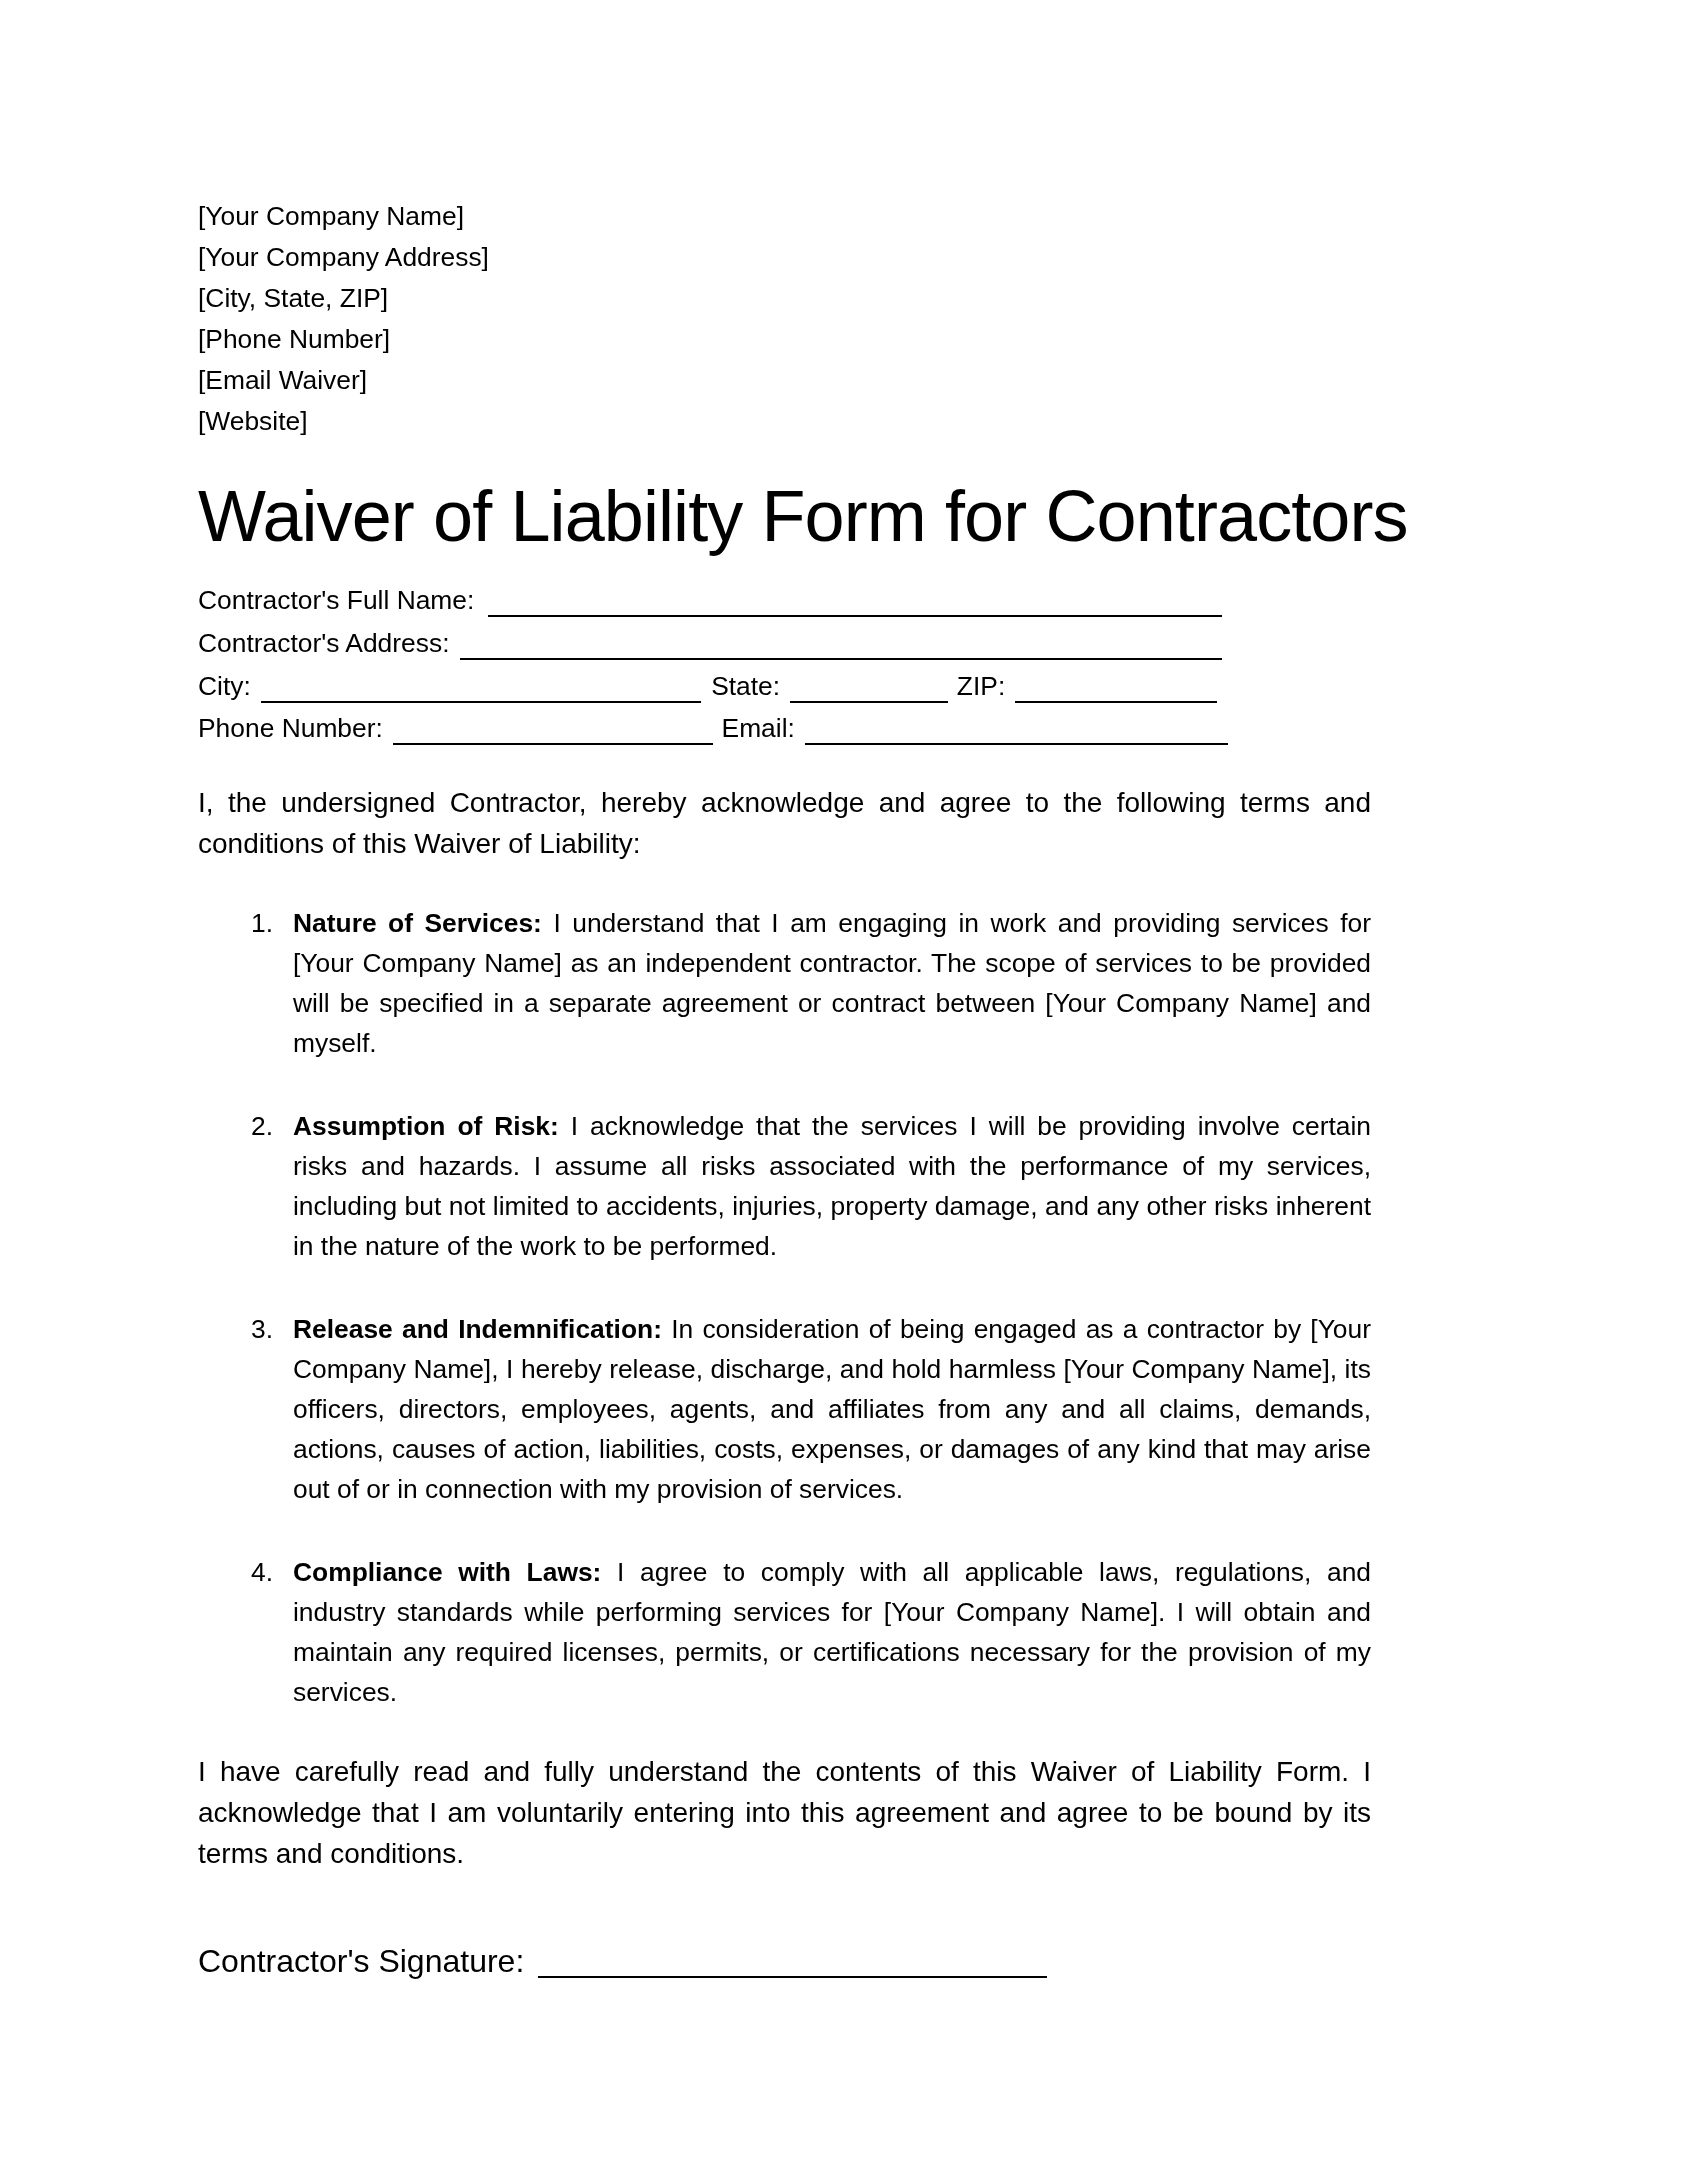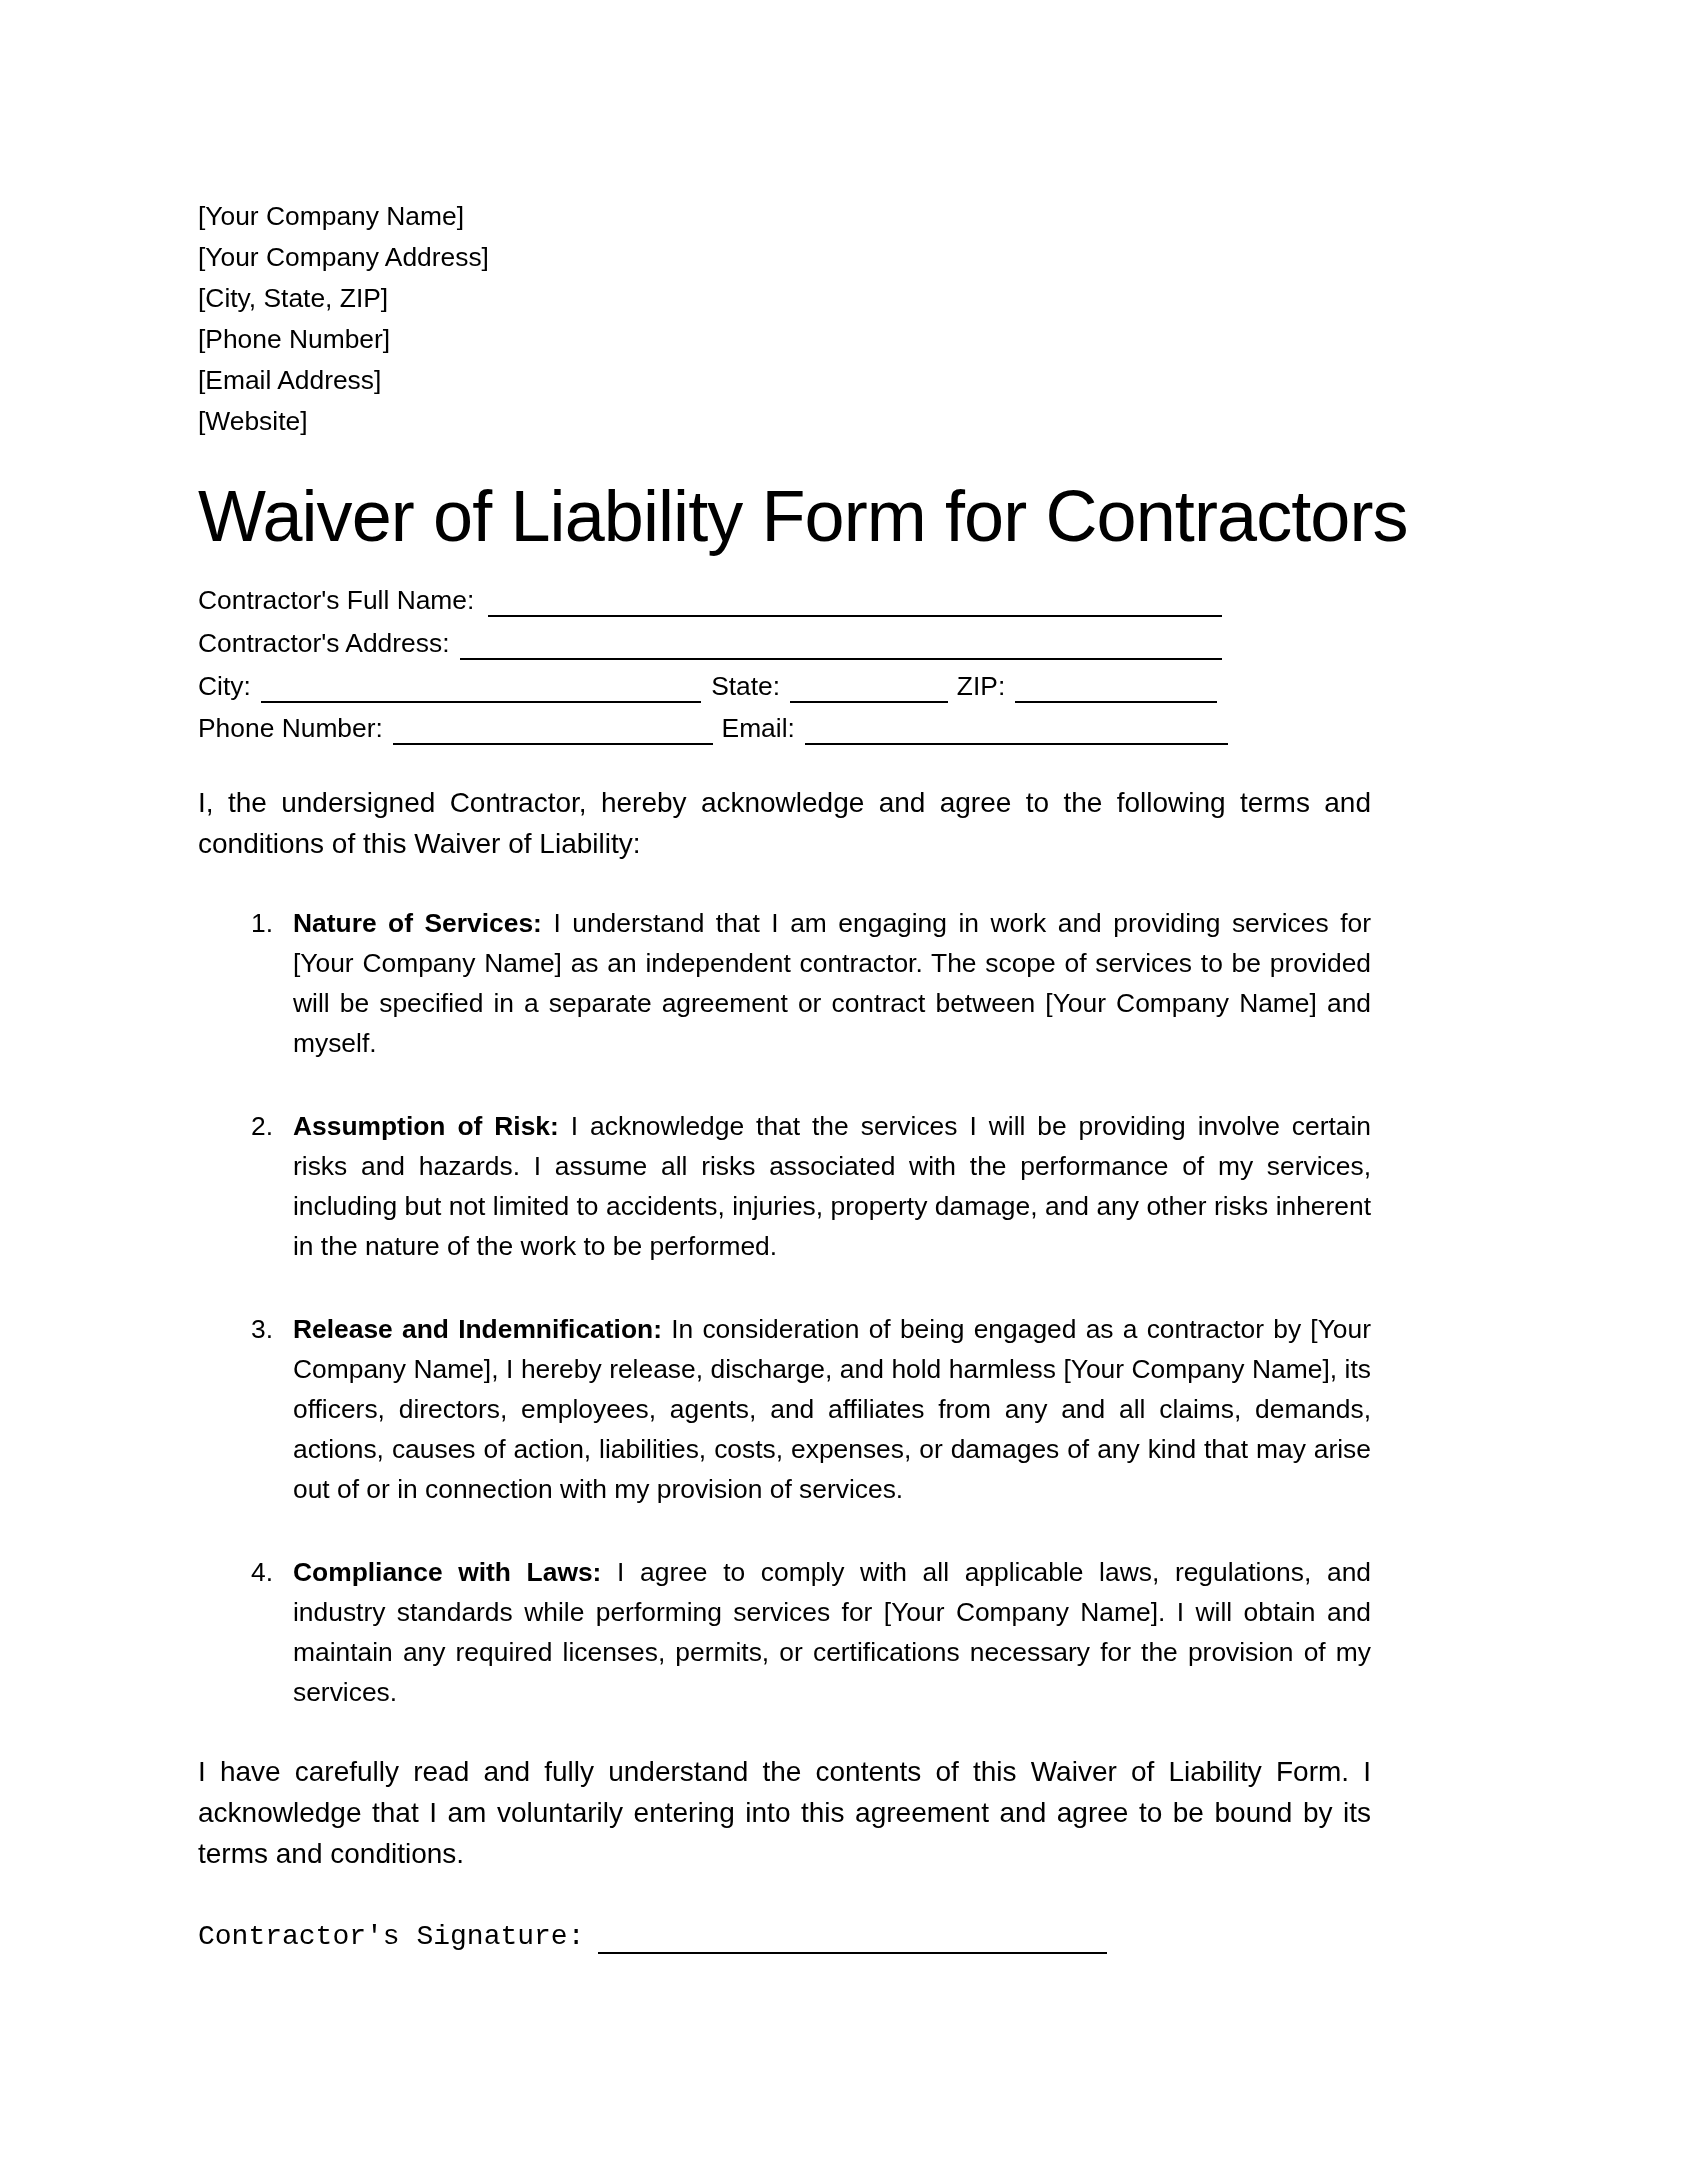--- a/index.html
+++ b/index.html
@@ -89,43 +89,42 @@
   .term-text {
     flex: 1;
     font-size: 26.4px;
     line-height: 40px;
     text-align: justify;
     text-align-last: left;
   }
   .term-title { font-weight: 700; }
   
   .signature-section {
-    margin-top: 44px;
-    font-size: 28px;
-    font-family: Liberation Mono, monospace;
+    margin-top: 68px;
+    font-size: 32px;
   }
   .sig-row {
     display: flex;
     align-items: flex-end;
   }
   .sig-row + .sig-row { margin-top: 10.2px; }
   .w-signature { width: 509px; margin-left: 13.6px; }
   .w-date      { width: 361px; margin-left: 13.6px; }
 </style>
 </head>
 <body>
 
 <div class="page">
 
   <div class="header-block">
     <div>[Your Company Name]</div>
     <div>[Your Company Address]</div>
     <div>[City, State, ZIP]</div>
     <div>[Phone Number]</div>
-    <div>[Email Address]</div>
+    <div>[Email Waiver]</div>
     <div>[Website]</div>
   </div>
 
   <h1 class="doc-title">Waiver of Liability Form for Contractors</h1>
 
   <div class="form-section">
     <div class="form-row">
       <span class="form-label">Contractor's Full Name:</span>
       <span class="blank w-fullname"></span>
     </div>

